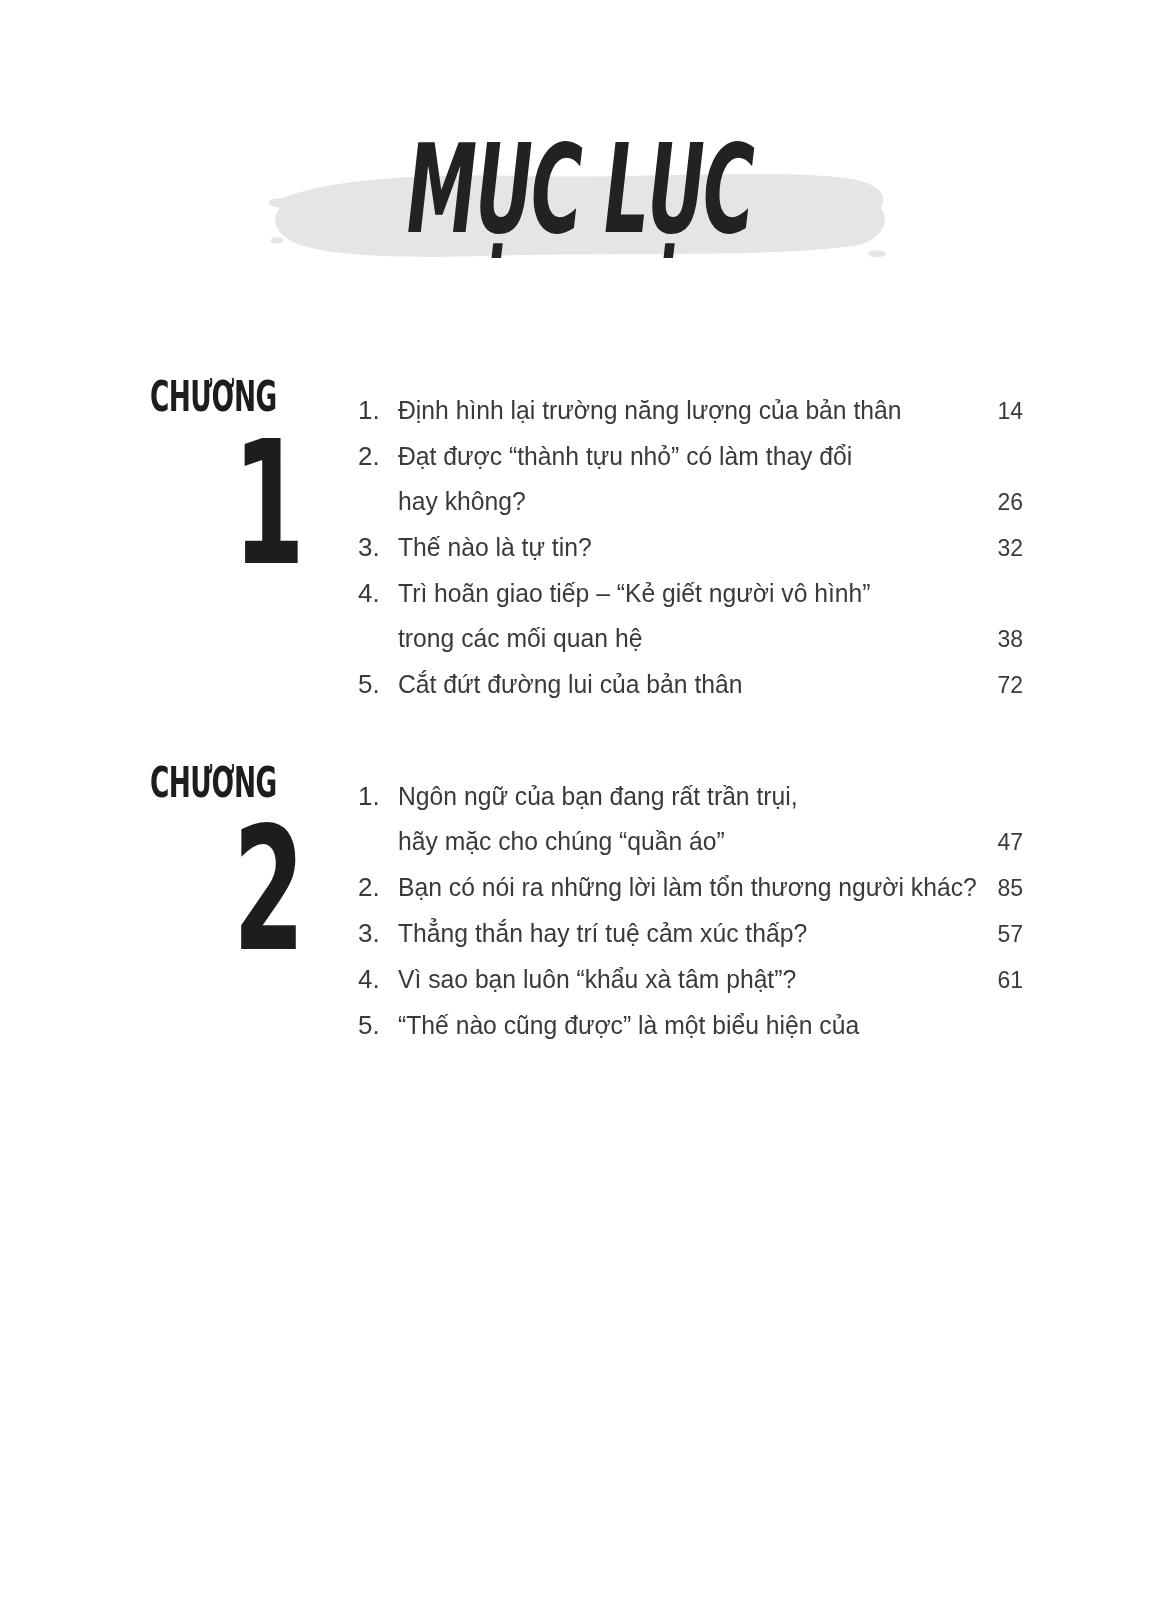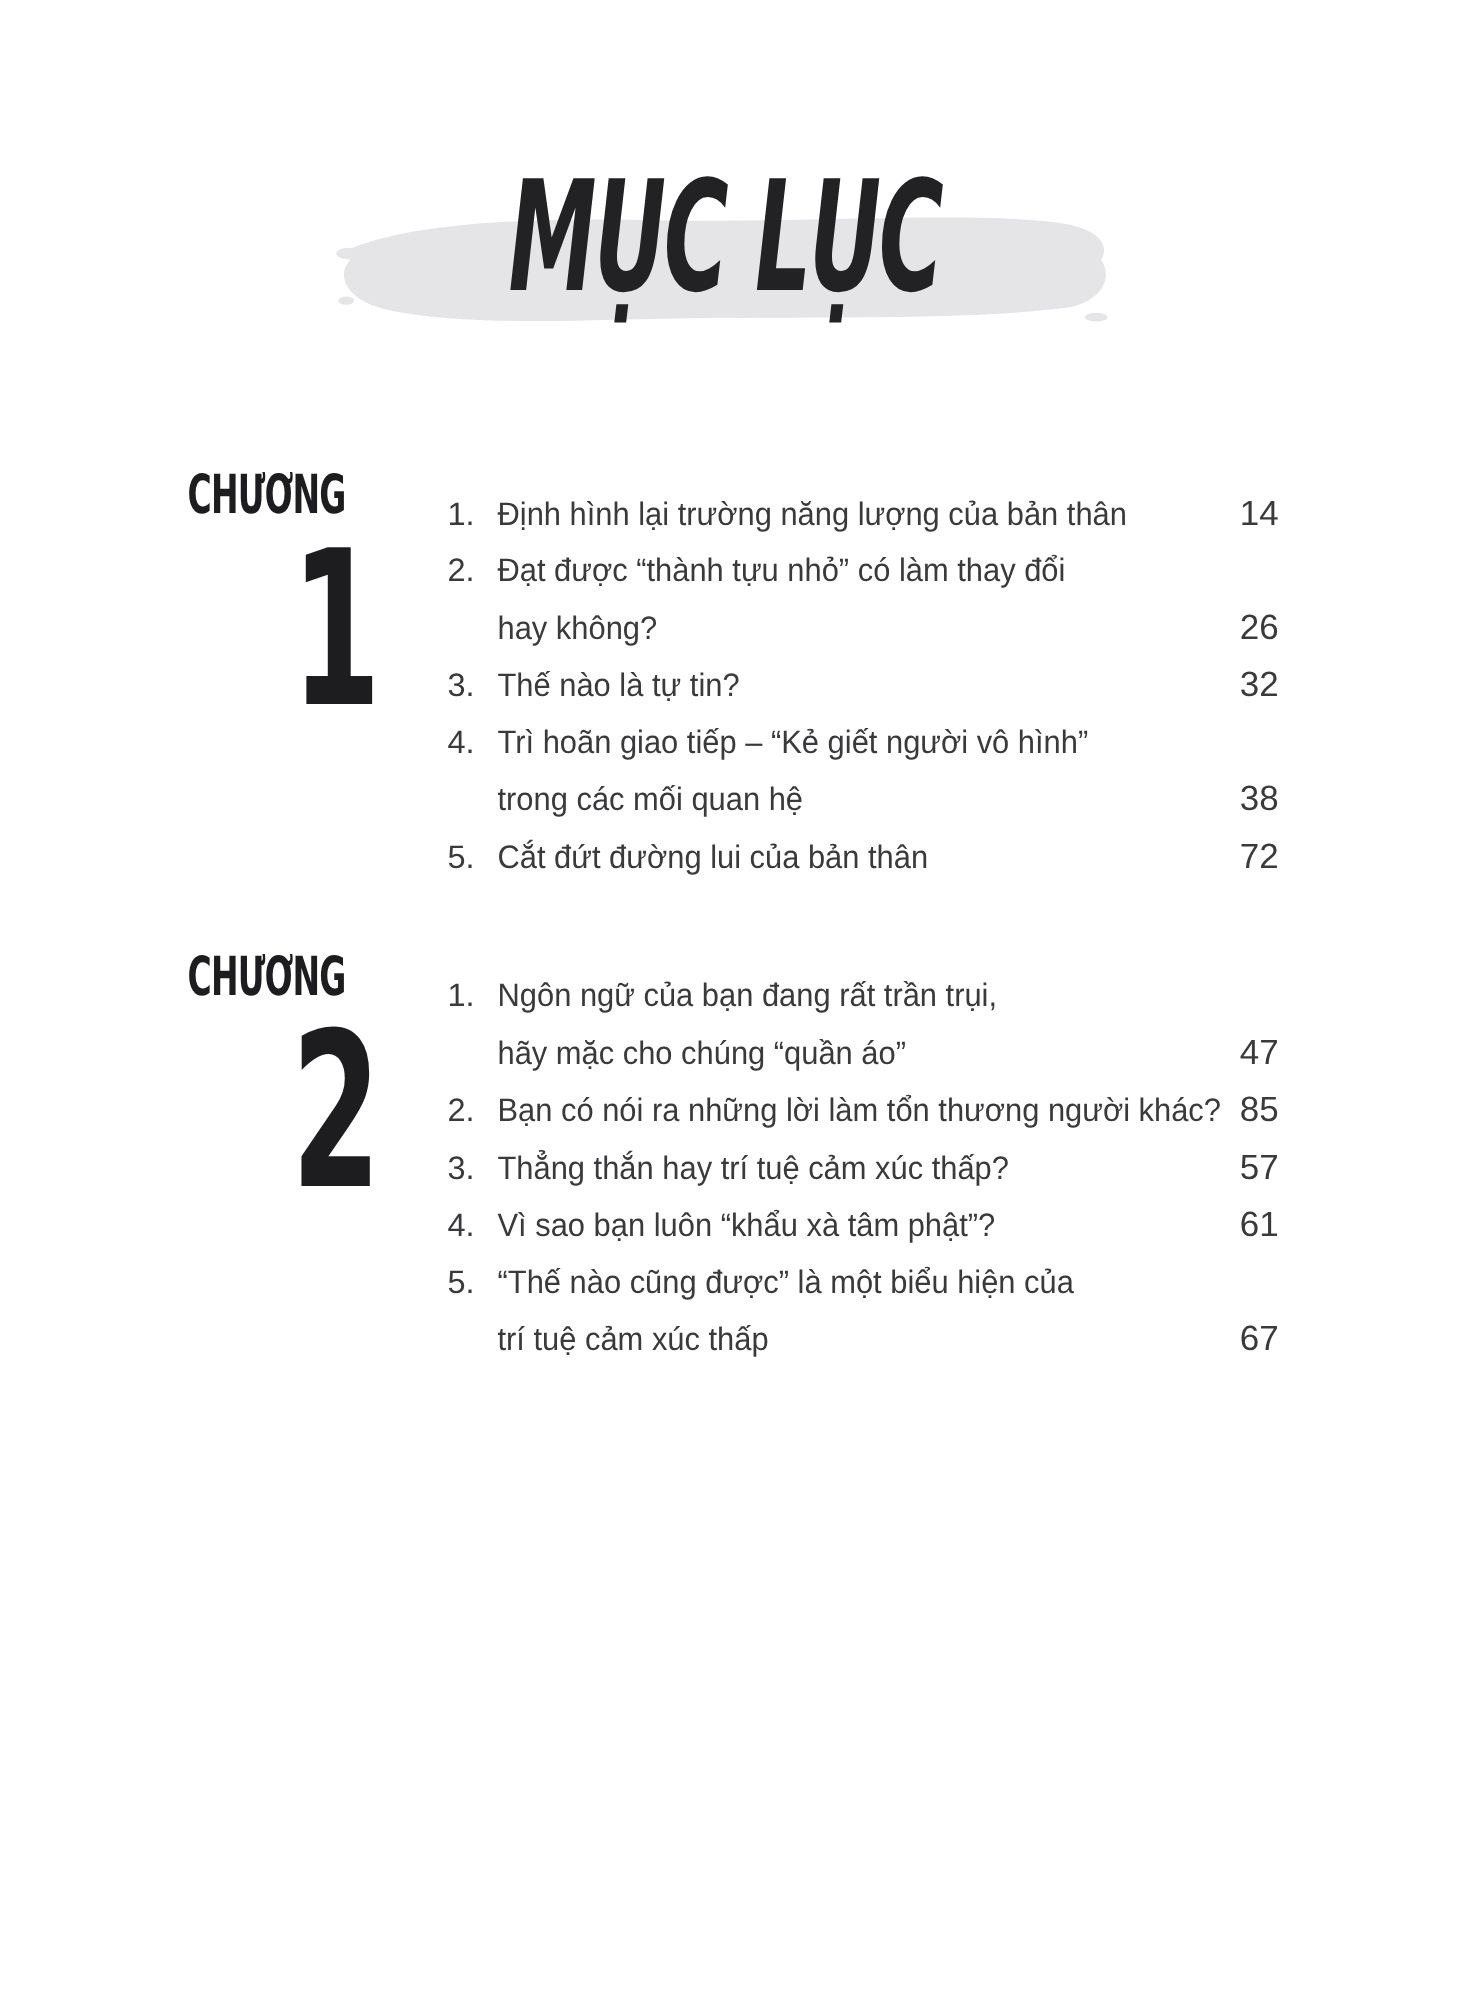--- a/index.html
+++ b/index.html
@@ -95,21 +95,21 @@
     font-size: 26px;
     line-height: 45px;
     color: #3a3a3c;
     white-space: nowrap;
     transform: scaleX(0.95);
     transform-origin: left center;
   }
   .pg {
     flex: 0 0 52px;
     text-align: right;
-    font-size: 28px;
+    font-size: 23px;
     line-height: 45px;
     color: #3a3a3c;
   }
 </style>
 </head>
 <body>
 
 <header class="hero">
   <svg class="brush-svg" viewBox="0 0 620 104" preserveAspectRatio="none" aria-hidden="true">
     <path fill="#e5e5e7" d="M24,34 C70,19 150,13 262,16 C382,18 520,8 584,19
@@ -219,22 +219,17 @@
               <span class="txt">Vì sao bạn luôn “khẩu xà tâm phật”?</span>
               <span class="pg">61</span>
             </div>
           </li>
           <li class="item">
             <div class="row">
               <span class="no">5.</span>
               <span class="txt">“Thế nào cũng được” là một biểu hiện của</span>
               <span class="pg"></span>
             </div>
-            <div class="row">
-              <span class="no"></span>
-              <span class="txt">trí tuệ cảm xúc thấp</span>
-              <span class="pg">67</span>
-            </div>
           </li>
         </ol>
     </div>
   </section>
 </main>
 
 </body></html>

